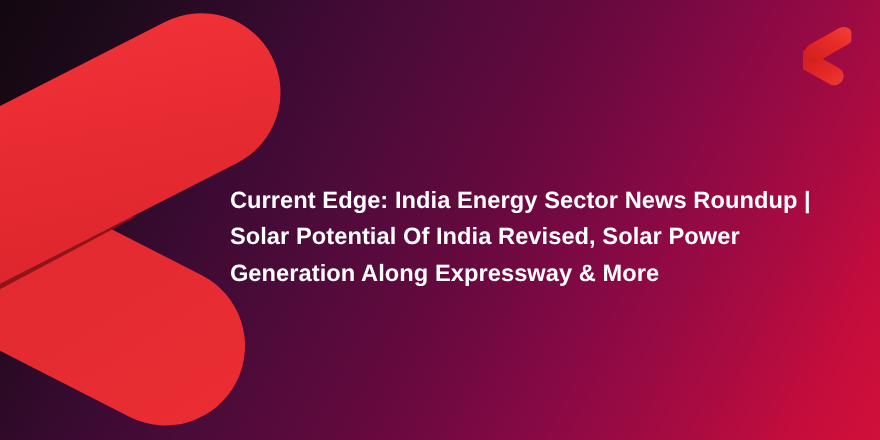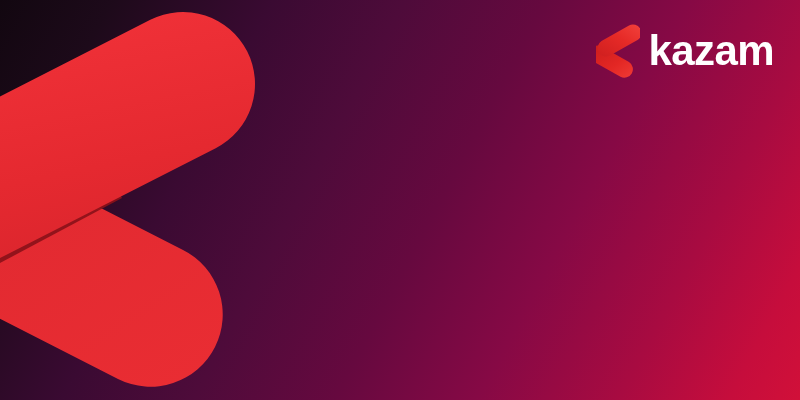--- a/index.html
+++ b/index.html
@@ -137,17 +137,17 @@
       </defs>
 
       <g>
         <path d="M 5.5 22.5 L 33 38 A 8.5 8.5 0 0 1 24.5 52.7 L -3 37.2 A 8.5 8.5 0 0 1 5.5 22.5 Z" fill="url(#lmLower)"></path>
       </g>
 
       <g>
         <path d="M 33 1.4 A 8.5 8.5 0 0 1 41.5 16.1 L 14 31.6 A 8.5 8.5 0 0 1 5.5 16.9 Z" fill="url(#lmUpper)"></path>
       </g>
     </svg>
-    <span class="logo-word">kazam</span>
   </div>
 
+  <h1 class="headline">Current Edge: India Energy Sector News Roundup | Solar Potential Of India Revised, Solar Power Generation Along Expressway &amp; More</h1>
 
 </div>
 
 </body></html>

